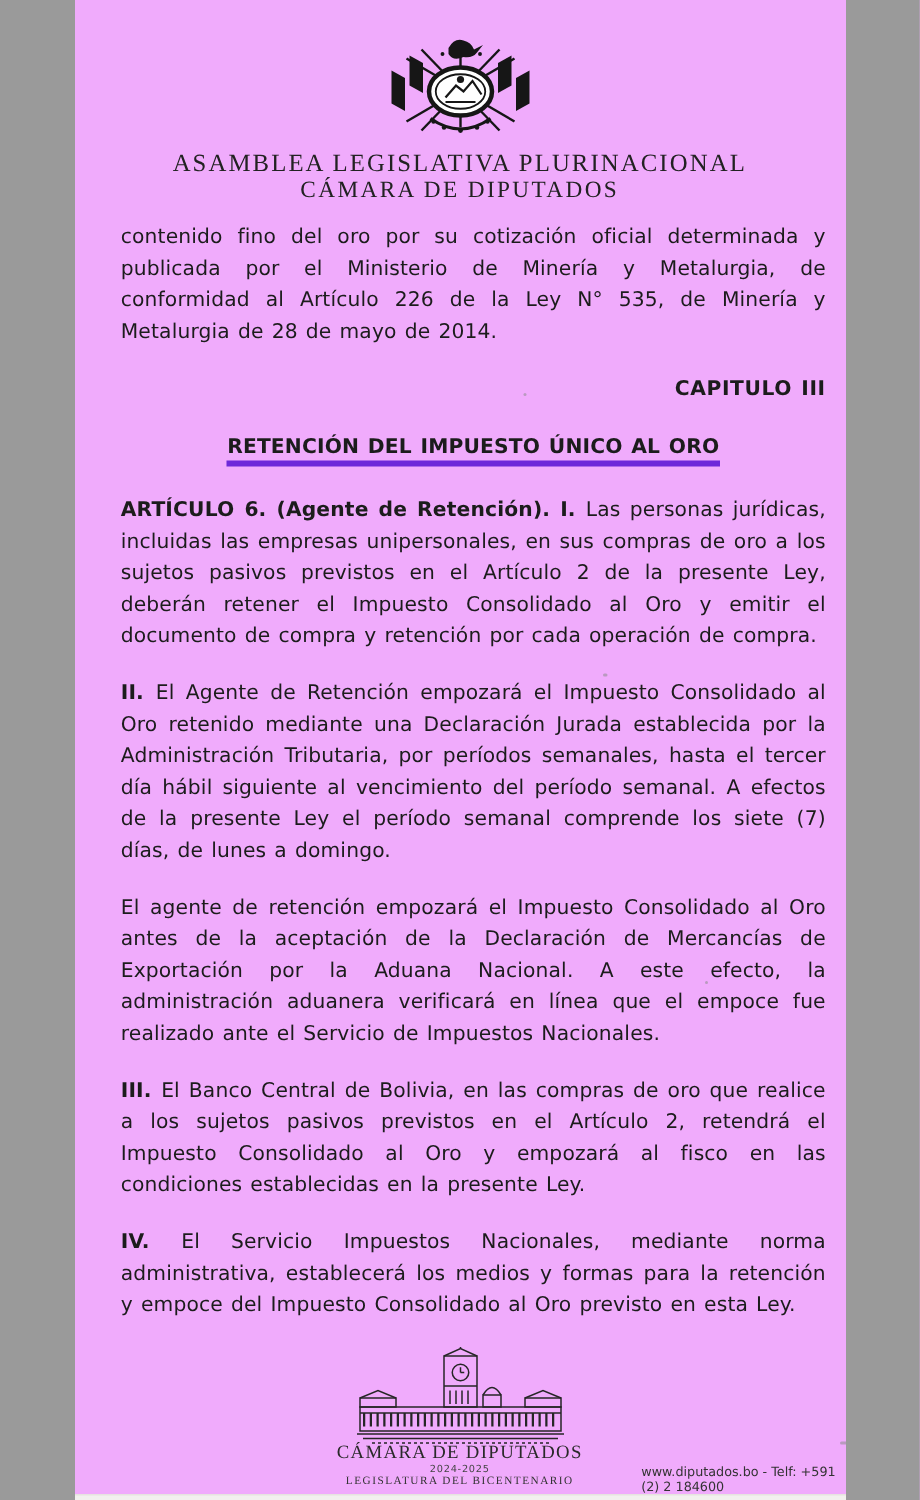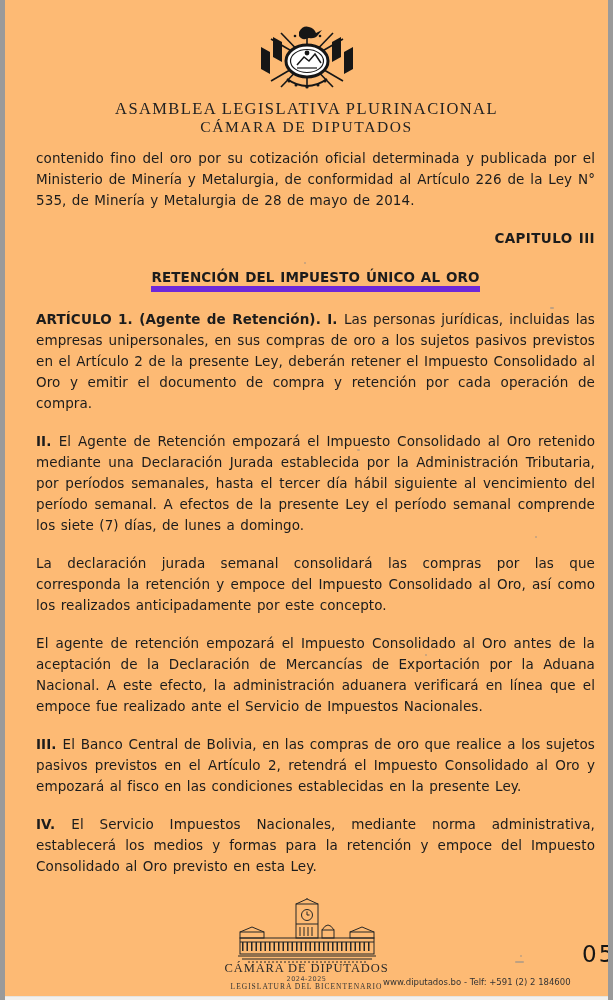--- a/index.html
+++ b/index.html
@@ -1,33 +1,33 @@
 <!DOCTYPE html>
 <html><head>
 <meta charset="utf-8">
 <style>
   html,body{margin:0;padding:0;background:#9a9a9a;}
   .page{
-    position:relative;width:603px;height:1000px;background:#fdba74;
+    position:relative;width:514px;height:1000px;background:#f0abfc;
     margin:0 auto;overflow:hidden;
     font-family:"DejaVu Sans",sans-serif;color:#1c1c1c;
   }
   
   .doc-header{text-align:center;padding-top:23px;}
   .emblem{display:block;margin:0 auto 5px;filter:blur(.2px);}
   .org1{font-family:"Liberation Serif",serif;font-size:16.5px;line-height:18px;letter-spacing:1.4px;color:#222;}
   .org2{font-family:"Liberation Serif",serif;font-size:15.5px;line-height:18px;letter-spacing:1.6px;color:#222;}
   
   .body-text{padding:12px 13px 0 10px;text-align:justify;font-size:13.5px;line-height:21px;letter-spacing:.1px;word-spacing:1px;margin-left:21px;}
   .body-text p{margin:0 0 17px;}
   .lead{font-weight:bold;}
   .lead::after{content:" ";}
   .chapter{text-align:right;font-weight:bold;margin:14px 0 18px;letter-spacing:.4px;}
   .section-h{text-align:center;font-weight:bold;margin:0 0 21px;}
-  .section-h .u{border-bottom:6px solid #6d28d9;padding-bottom:1px;}
+  .section-h .u{border-bottom:4px solid #6d28d9;padding-bottom:1px;}
   
   .seal{position:absolute;top:898px;left:0;width:100%;text-align:center;line-height:1;}
   .seal svg{display:block;margin:0 auto;filter:blur(.2px);}
   .seal-title{font-family:"Liberation Serif",serif;font-size:12.5px;letter-spacing:.9px;color:#2a2a2a;margin-top:-2px;}
   .seal-years{font-size:6.5px;letter-spacing:.5px;color:#444;margin-top:1px;}
   .seal-sub{font-family:"Liberation Serif",serif;font-size:7.5px;letter-spacing:1px;color:#333;margin-top:1px;}
   .address{position:absolute;left:54px;top:1011px;font-size:8.5px;color:#333;font-family:Liberation Serif, serif;}
   .contact{position:absolute;left:378px;top:977px;font-size:8.5px;color:#333;}
   .page-num{position:absolute;left:577px;top:941px;font-size:23px;letter-spacing:2px;color:#151515;}
   
@@ -81,25 +81,24 @@
 
   <div class="body-text">
 
     <p><span>contenido fino del oro por su cotización oficial determinada y publicada por el Ministerio de Minería y Metalurgia, de conformidad al Artículo 226 de la Ley N° 535, de Minería y Metalurgia de 28 de mayo de 2014.</span></p>
 
 
     <div class="chapter">CAPITULO III</div>
 
     <div class="section-h"><span class="u">RETENCIÓN DEL IMPUESTO ÚNICO AL ORO</span></div>
 
-    <p><span class="lead">ARTÍCULO 1. (Agente de Retención). I.</span><span>Las personas jurídicas, incluidas las empresas unipersonales, en sus compras de oro a los sujetos pasivos previstos en el Artículo 2 de la presente Ley, deberán retener el Impuesto Consolidado al Oro y emitir el documento de compra y retención por cada operación de compra.</span></p>
+    <p><span class="lead">ARTÍCULO 6. (Agente de Retención). I.</span><span>Las personas jurídicas, incluidas las empresas unipersonales, en sus compras de oro a los sujetos pasivos previstos en el Artículo 2 de la presente Ley, deberán retener el Impuesto Consolidado al Oro y emitir el documento de compra y retención por cada operación de compra.</span></p>
 
     <p><span class="lead">II.</span><span>El Agente de Retención empozará el Impuesto Consolidado al Oro retenido mediante una Declaración Jurada establecida por la Administración Tributaria, por períodos semanales, hasta el tercer día hábil siguiente al vencimiento del período semanal. A efectos de la presente Ley el período semanal comprende los siete (7) días, de lunes a domingo.</span></p>
 
-    <p><span>La declaración jurada semanal consolidará las compras por las que corresponda la retención y empoce del Impuesto Consolidado al Oro, así como los realizados anticipadamente por este concepto.</span></p>
 
     <p><span>El agente de retención empozará el Impuesto Consolidado al Oro antes de la aceptación de la Declaración de Mercancías de Exportación por la Aduana Nacional. A este efecto, la administración aduanera verificará en línea que el empoce fue realizado ante el Servicio de Impuestos Nacionales.</span></p>
 
     <p><span class="lead">III.</span><span>El Banco Central de Bolivia, en las compras de oro que realice a los sujetos pasivos previstos en el Artículo 2, retendrá el Impuesto Consolidado al Oro y empozará al fisco en las condiciones establecidas en la presente Ley.</span></p>
 
     <p><span class="lead">IV.</span><span>El Servicio Impuestos Nacionales, mediante norma administrativa, establecerá los medios y formas para la retención y empoce del Impuesto Consolidado al Oro previsto en esta Ley.</span></p>
 
   </div>
 
   <div class="seal">

